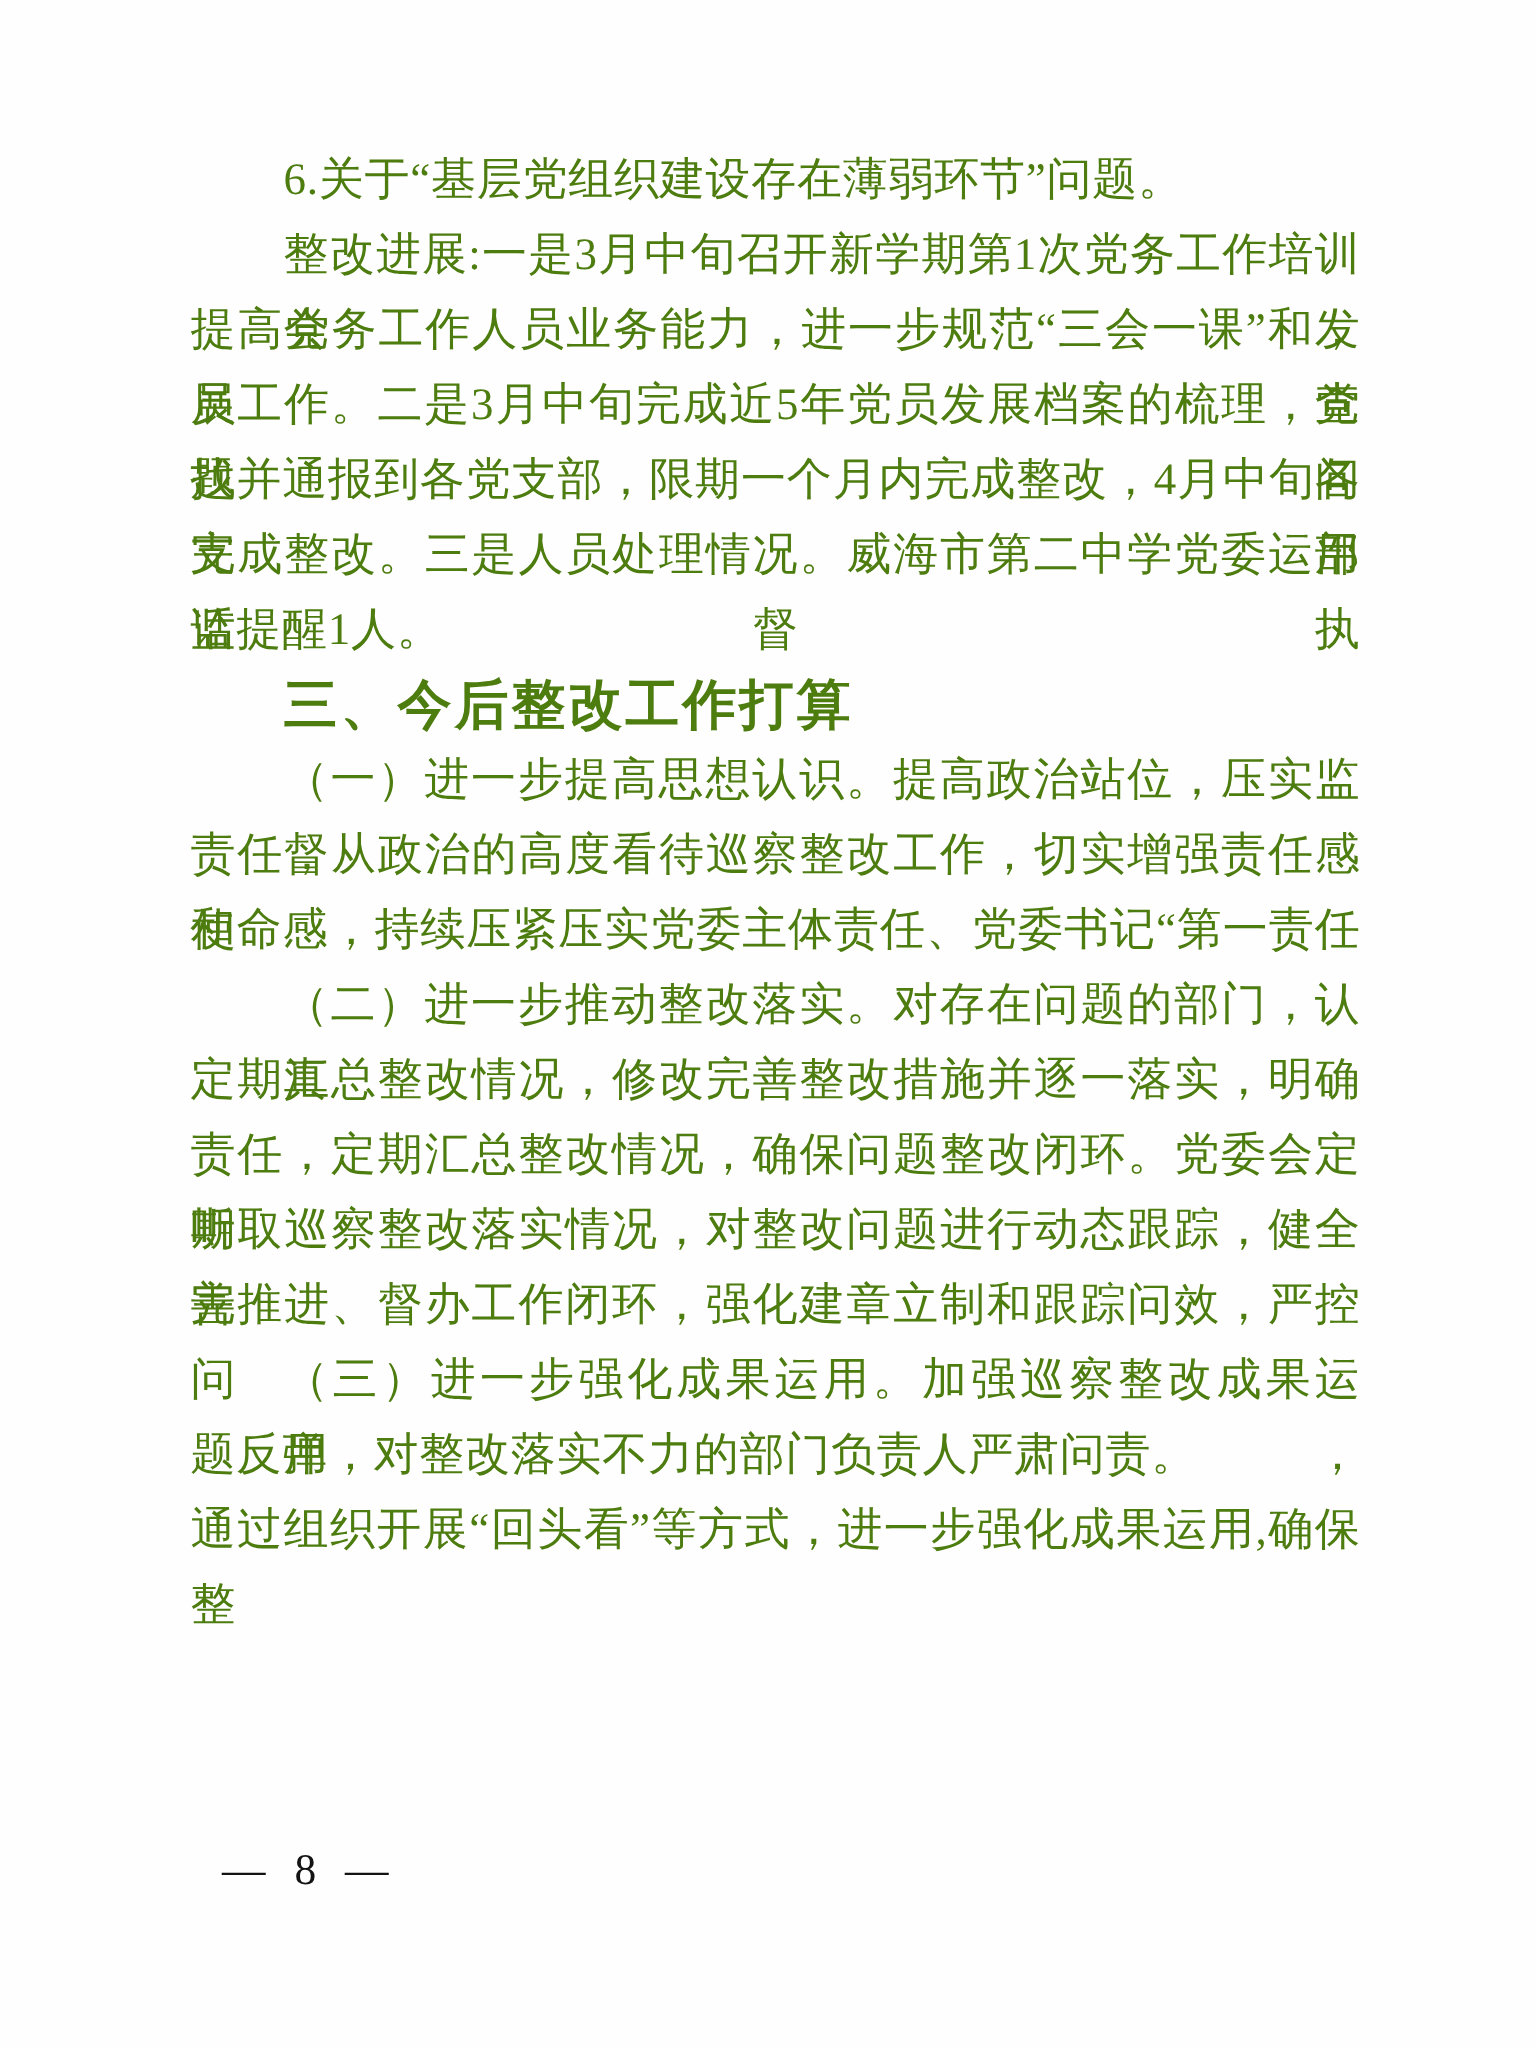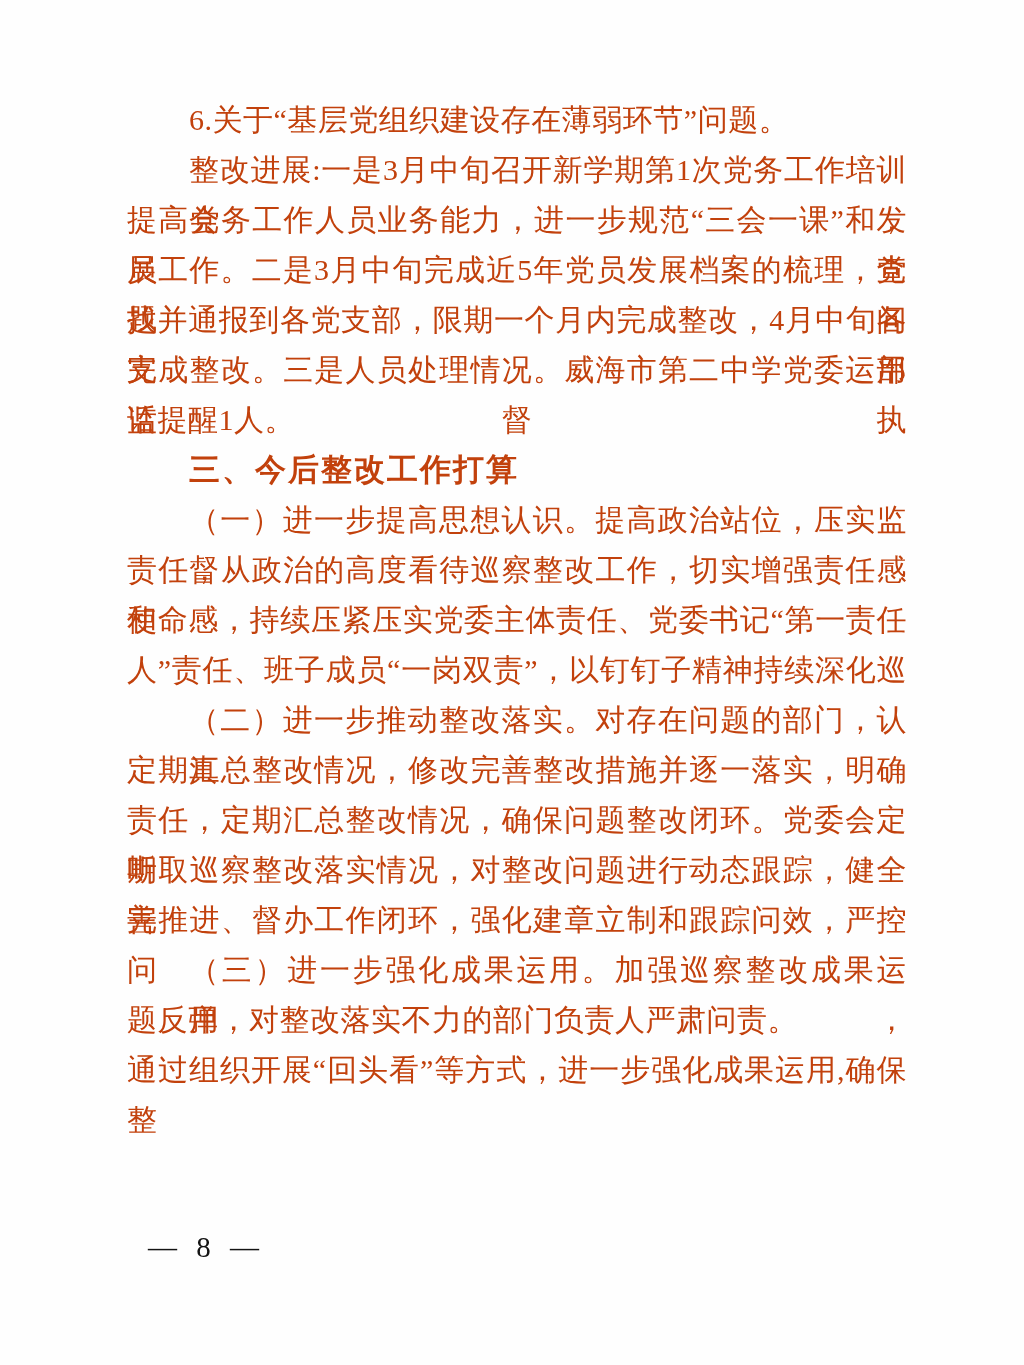--- a/index.html
+++ b/index.html
@@ -20,39 +20,39 @@
     position: absolute;
     left: 127px;
     top: 95px;
     width: 780px;
   }
   .line {
     height: 50px;
     line-height: 50px;
     font-size: 30px;
     letter-spacing: 0.5px;
-    color: #c2410c;
+    color: #4d7c0f;
     -webkit-font-smoothing: antialiased;
   }
   .line.indent {
     padding-left: 62px;
   }
   .line.align-justify {
     text-align: justify;
     text-align-last: justify;
     font-family: Liberation Serif, serif;
   }
   .line.align-left {
     text-align: left;
     text-align-last: left;
   }
   .line.heading {
     font-family: "Liberation Sans", sans-serif;
     font-weight: bold;
-    font-size: 31px;
+    font-size: 36px;
     letter-spacing: 2px;
   }
   .footer {
     position: absolute;
     left: 148px;
     top: 1227px;
     height: 40px;
     line-height: 40px;
     font-size: 29px;
     font-family: "Liberation Serif", serif;
@@ -72,21 +72,20 @@
       <div class="line indent body align-justify">整改进展:一是3月中旬召开新学期第1次党务工作培训会，</div>
       <div class="line body align-justify">提高党务工作人员业务能力，进一步规范“三会一课”和发展党</div>
       <div class="line body align-justify">员工作。二是3月中旬完成近5年党员发展档案的梳理，查找问</div>
       <div class="line body align-justify">题并通报到各党支部，限期一个月内完成整改，4月中旬各支部</div>
       <div class="line body align-justify">完成整改。三是人员处理情况。威海市第二中学党委运用监督执</div>
       <div class="line body align-left">话提醒1人。</div>
       <div class="line indent heading align-left">三、今后整改工作打算</div>
       <div class="line indent body align-justify">（一）进一步提高思想认识。提高政治站位，压实监督</div>
       <div class="line body align-justify">责任，从政治的高度看待巡察整改工作，切实增强责任感和</div>
       <div class="line body align-justify">使命感，持续压紧压实党委主体责任、党委书记“第一责任</div>
-      <div class="line body align-justify">人”责任、班子成员“一岗双责”，以钉钉子精神持续深化巡</div>
       <div class="line indent body align-justify">（二）进一步推动整改落实。对存在问题的部门，认真</div>
       <div class="line body align-justify">定期汇总整改情况，修改完善整改措施并逐一落实，明确</div>
       <div class="line body align-justify">责任，定期汇总整改情况，确保问题整改闭环。党委会定期</div>
       <div class="line body align-justify">听取巡察整改落实情况，对整改问题进行动态跟踪，健全完</div>
       <div class="line body align-justify">善推进、督办工作闭环，强化建章立制和跟踪问效，严控问</div>
       <div class="line indent body align-justify">（三）进一步强化成果运用。加强巡察整改成果运用，</div>
       <div class="line body align-left">题反弹，对整改落实不力的部门负责人严肃问责。</div>
       <div class="line body align-justify">通过组织开展“回头看”等方式，进一步强化成果运用,确保整</div>
     </main>
 

